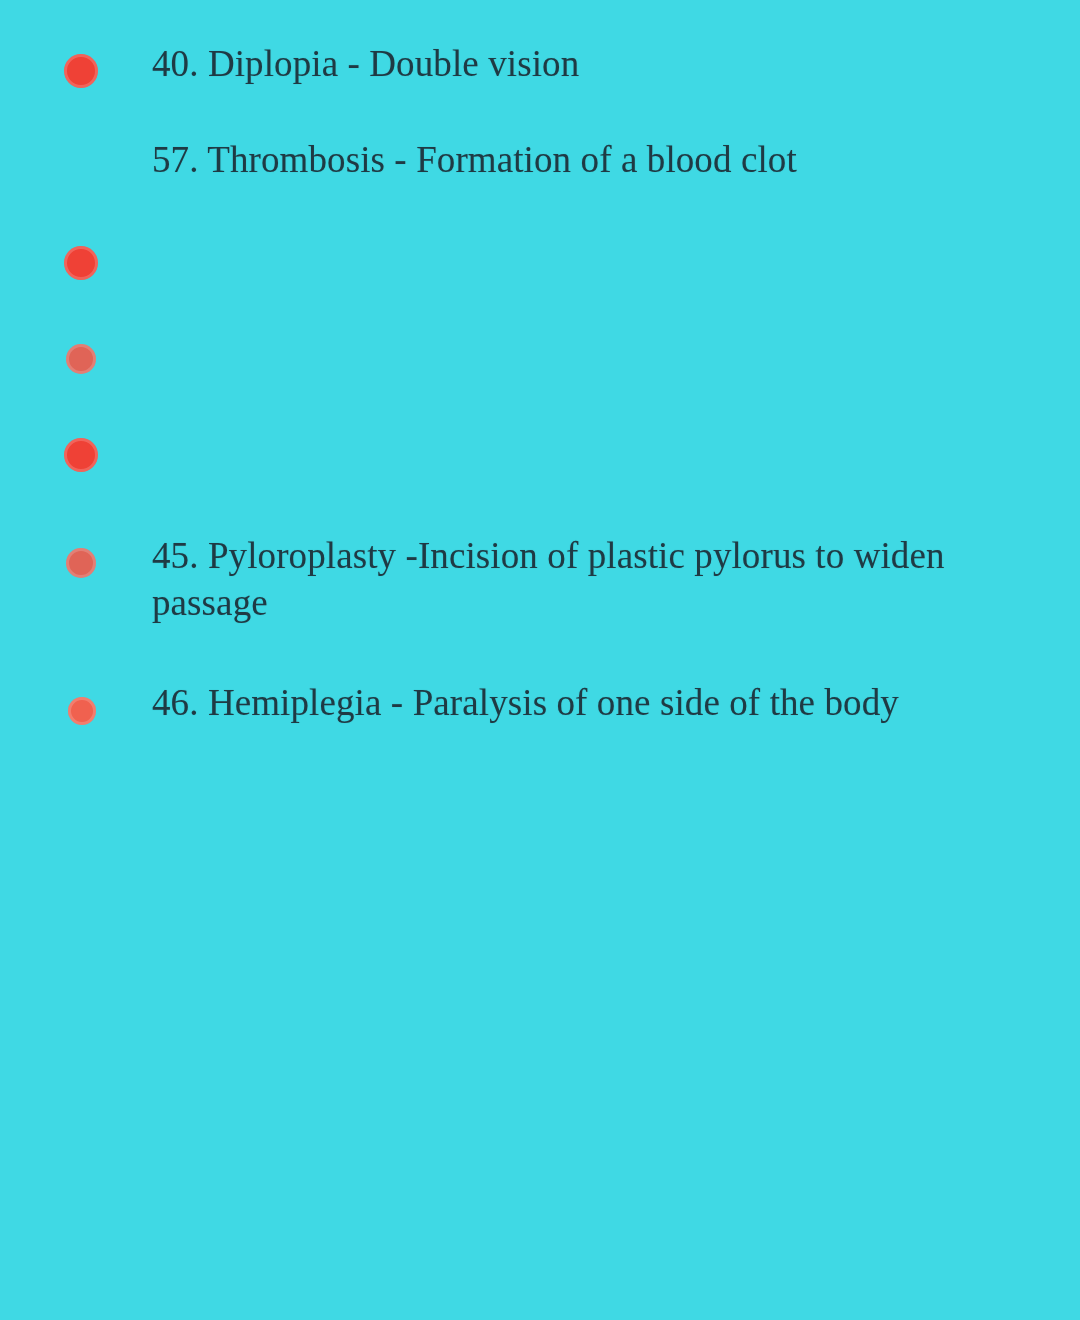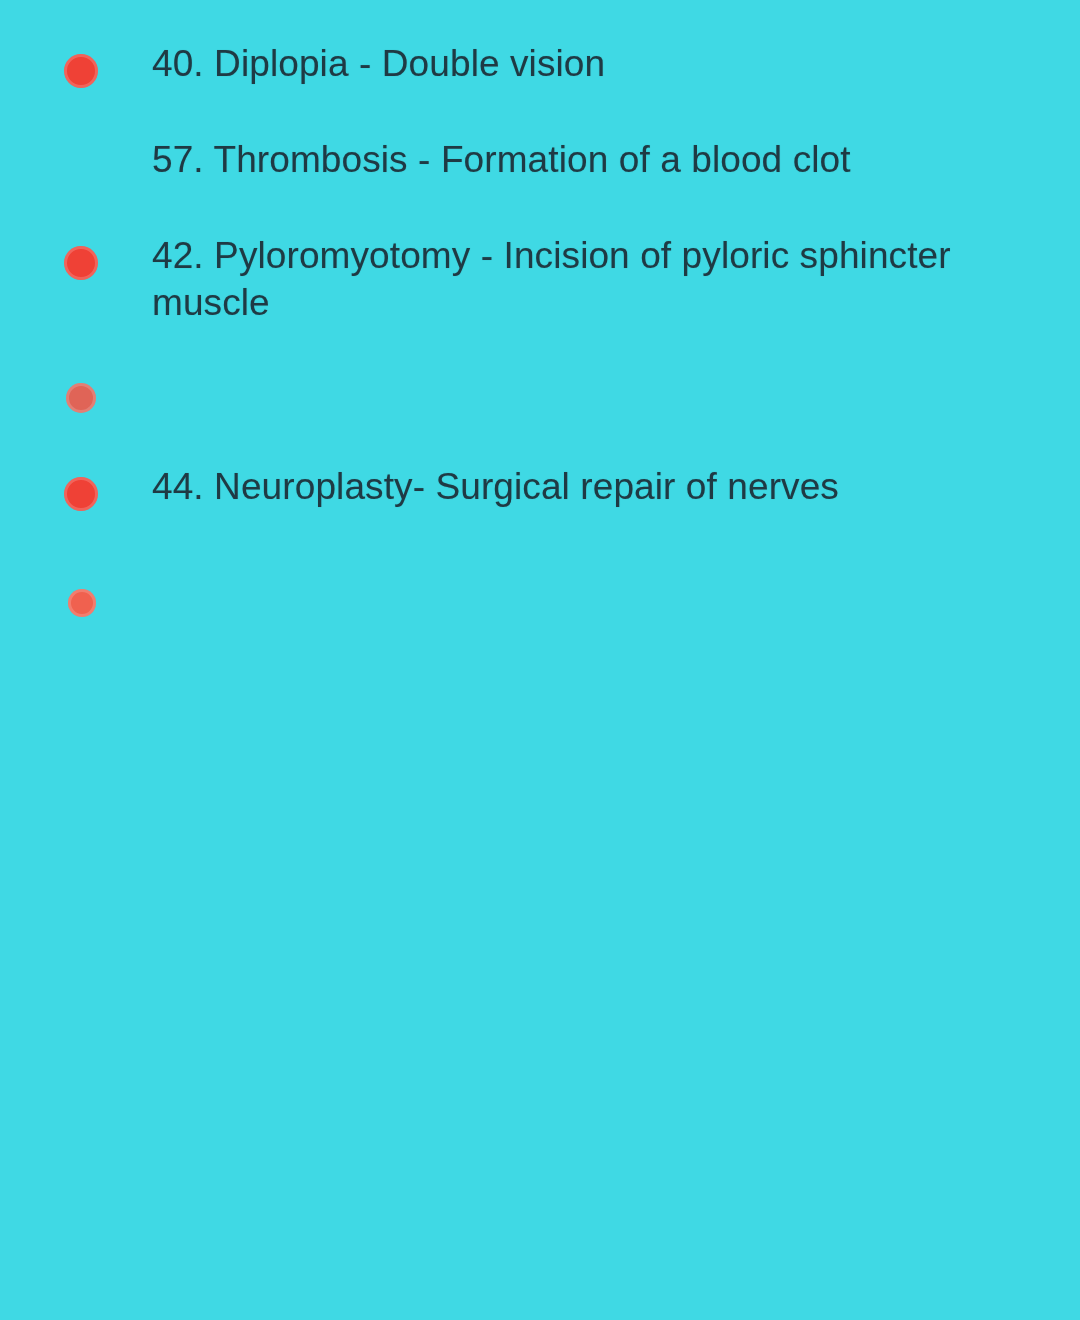--- a/index.html
+++ b/index.html
@@ -13,20 +13,21 @@
     font-family: "Liberation Sans", sans-serif;
     overflow: hidden;
   }
   .page {
     position: relative;
     width: 1080px;
     height: 1320px;
     background: #3FD9E4;
     box-sizing: border-box;
     padding: 40px 60px 0 30px;
+    font-family: Liberation Serif, serif;
   }
   .list {
     list-style: none;
     margin: 0;
     padding: 0;
   }
   .item {
     position: relative;
     display: block;
     padding-left: 122px;
@@ -83,31 +84,34 @@
       <span class="text">40. Diplopia - Double vision</span>
     </li>
 
     <li class="item">
 
       <span class="text">57. Thrombosis - Formation of a blood clot</span>
     </li>
 
     <li class="item">
       <span class="bullet"></span>
-      <span class="text">42. Pyloromyotomy - Incision of pyloric sphincter muscle</span>
     </li>
 
     <li class="item">
       <span class="bullet faded"></span>
     </li>
 
     <li class="item wide-gap">
       <span class="bullet"></span>
-      <span class="text">44. Neuroplasty- Surgical repair of nerves</span>
     </li>
 
+    <li class="item wide-gap">
+      <span class="bullet faded"></span>
+      <span class="text">45. Pyloroplasty -Incision of plastic pylorus to widen passage</span>
+    </li>
 
     <li class="item">
       <span class="bullet small"></span>
+      <span class="text">46. Hemiplegia - Paralysis of one side of the body</span>
     </li>
 
   </ul>
 </div>
 
 </body></html>

